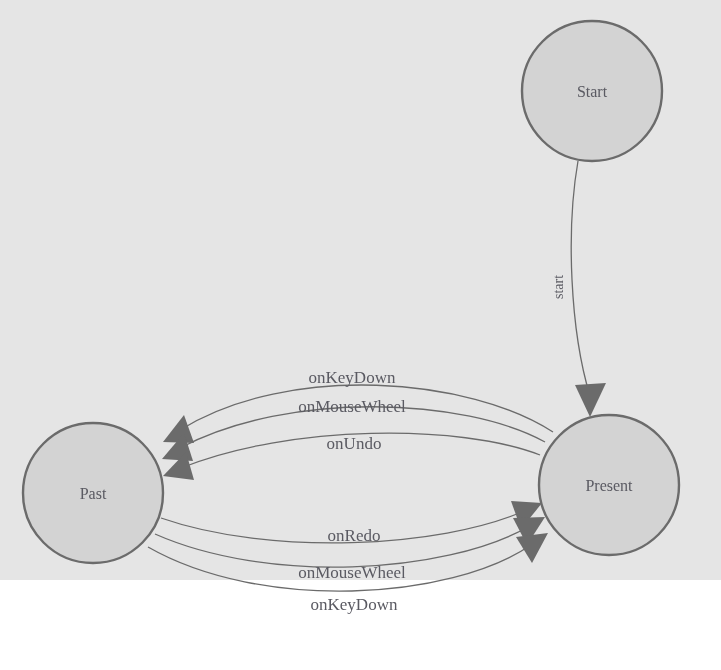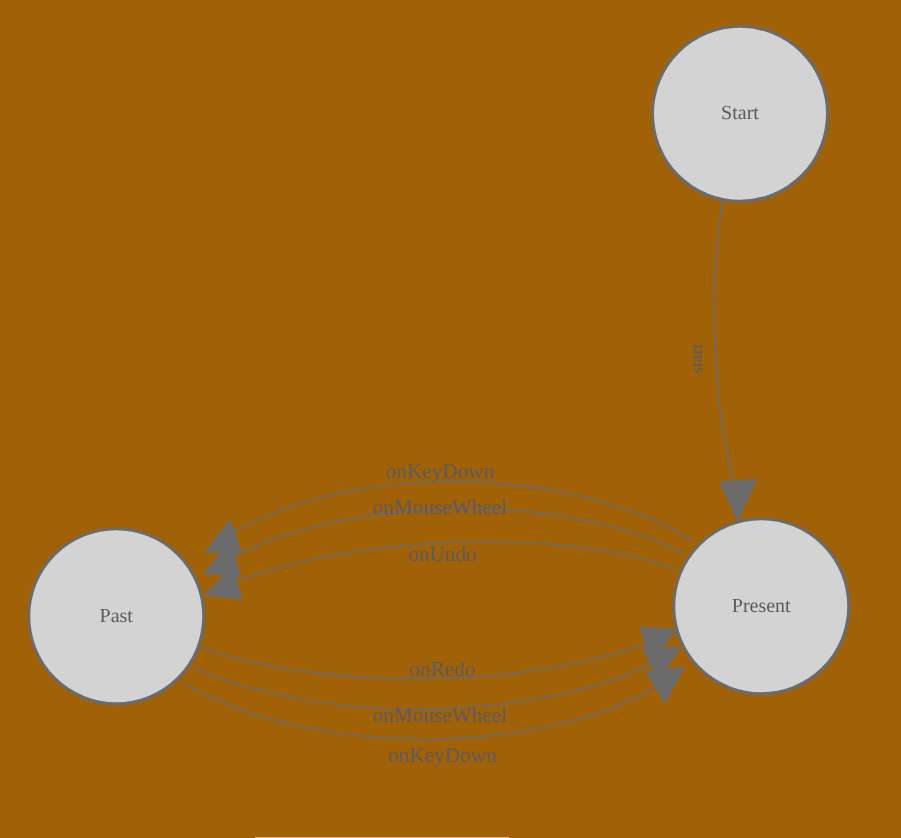--- a/index.html
+++ b/index.html
@@ -9,22 +9,22 @@
   }
   body {
     width: 721px;
     height: 670px;
     overflow: hidden;
     font-family: "Liberation Serif", "DejaVu Serif", serif;
   }
   #diagram-root {
     position: relative;
     width: 721px;
-    height: 670px;
-    background: #a16207;
+    height: 580px;
+    background: #e5e5e5;
   }
   svg#state-diagram {
     display: block;
     width: 721px;
     height: 670px;
   }
   .node-circle {
     fill: #d3d3d3;
     stroke: #6b6b6b;
     stroke-width: 2.4;

